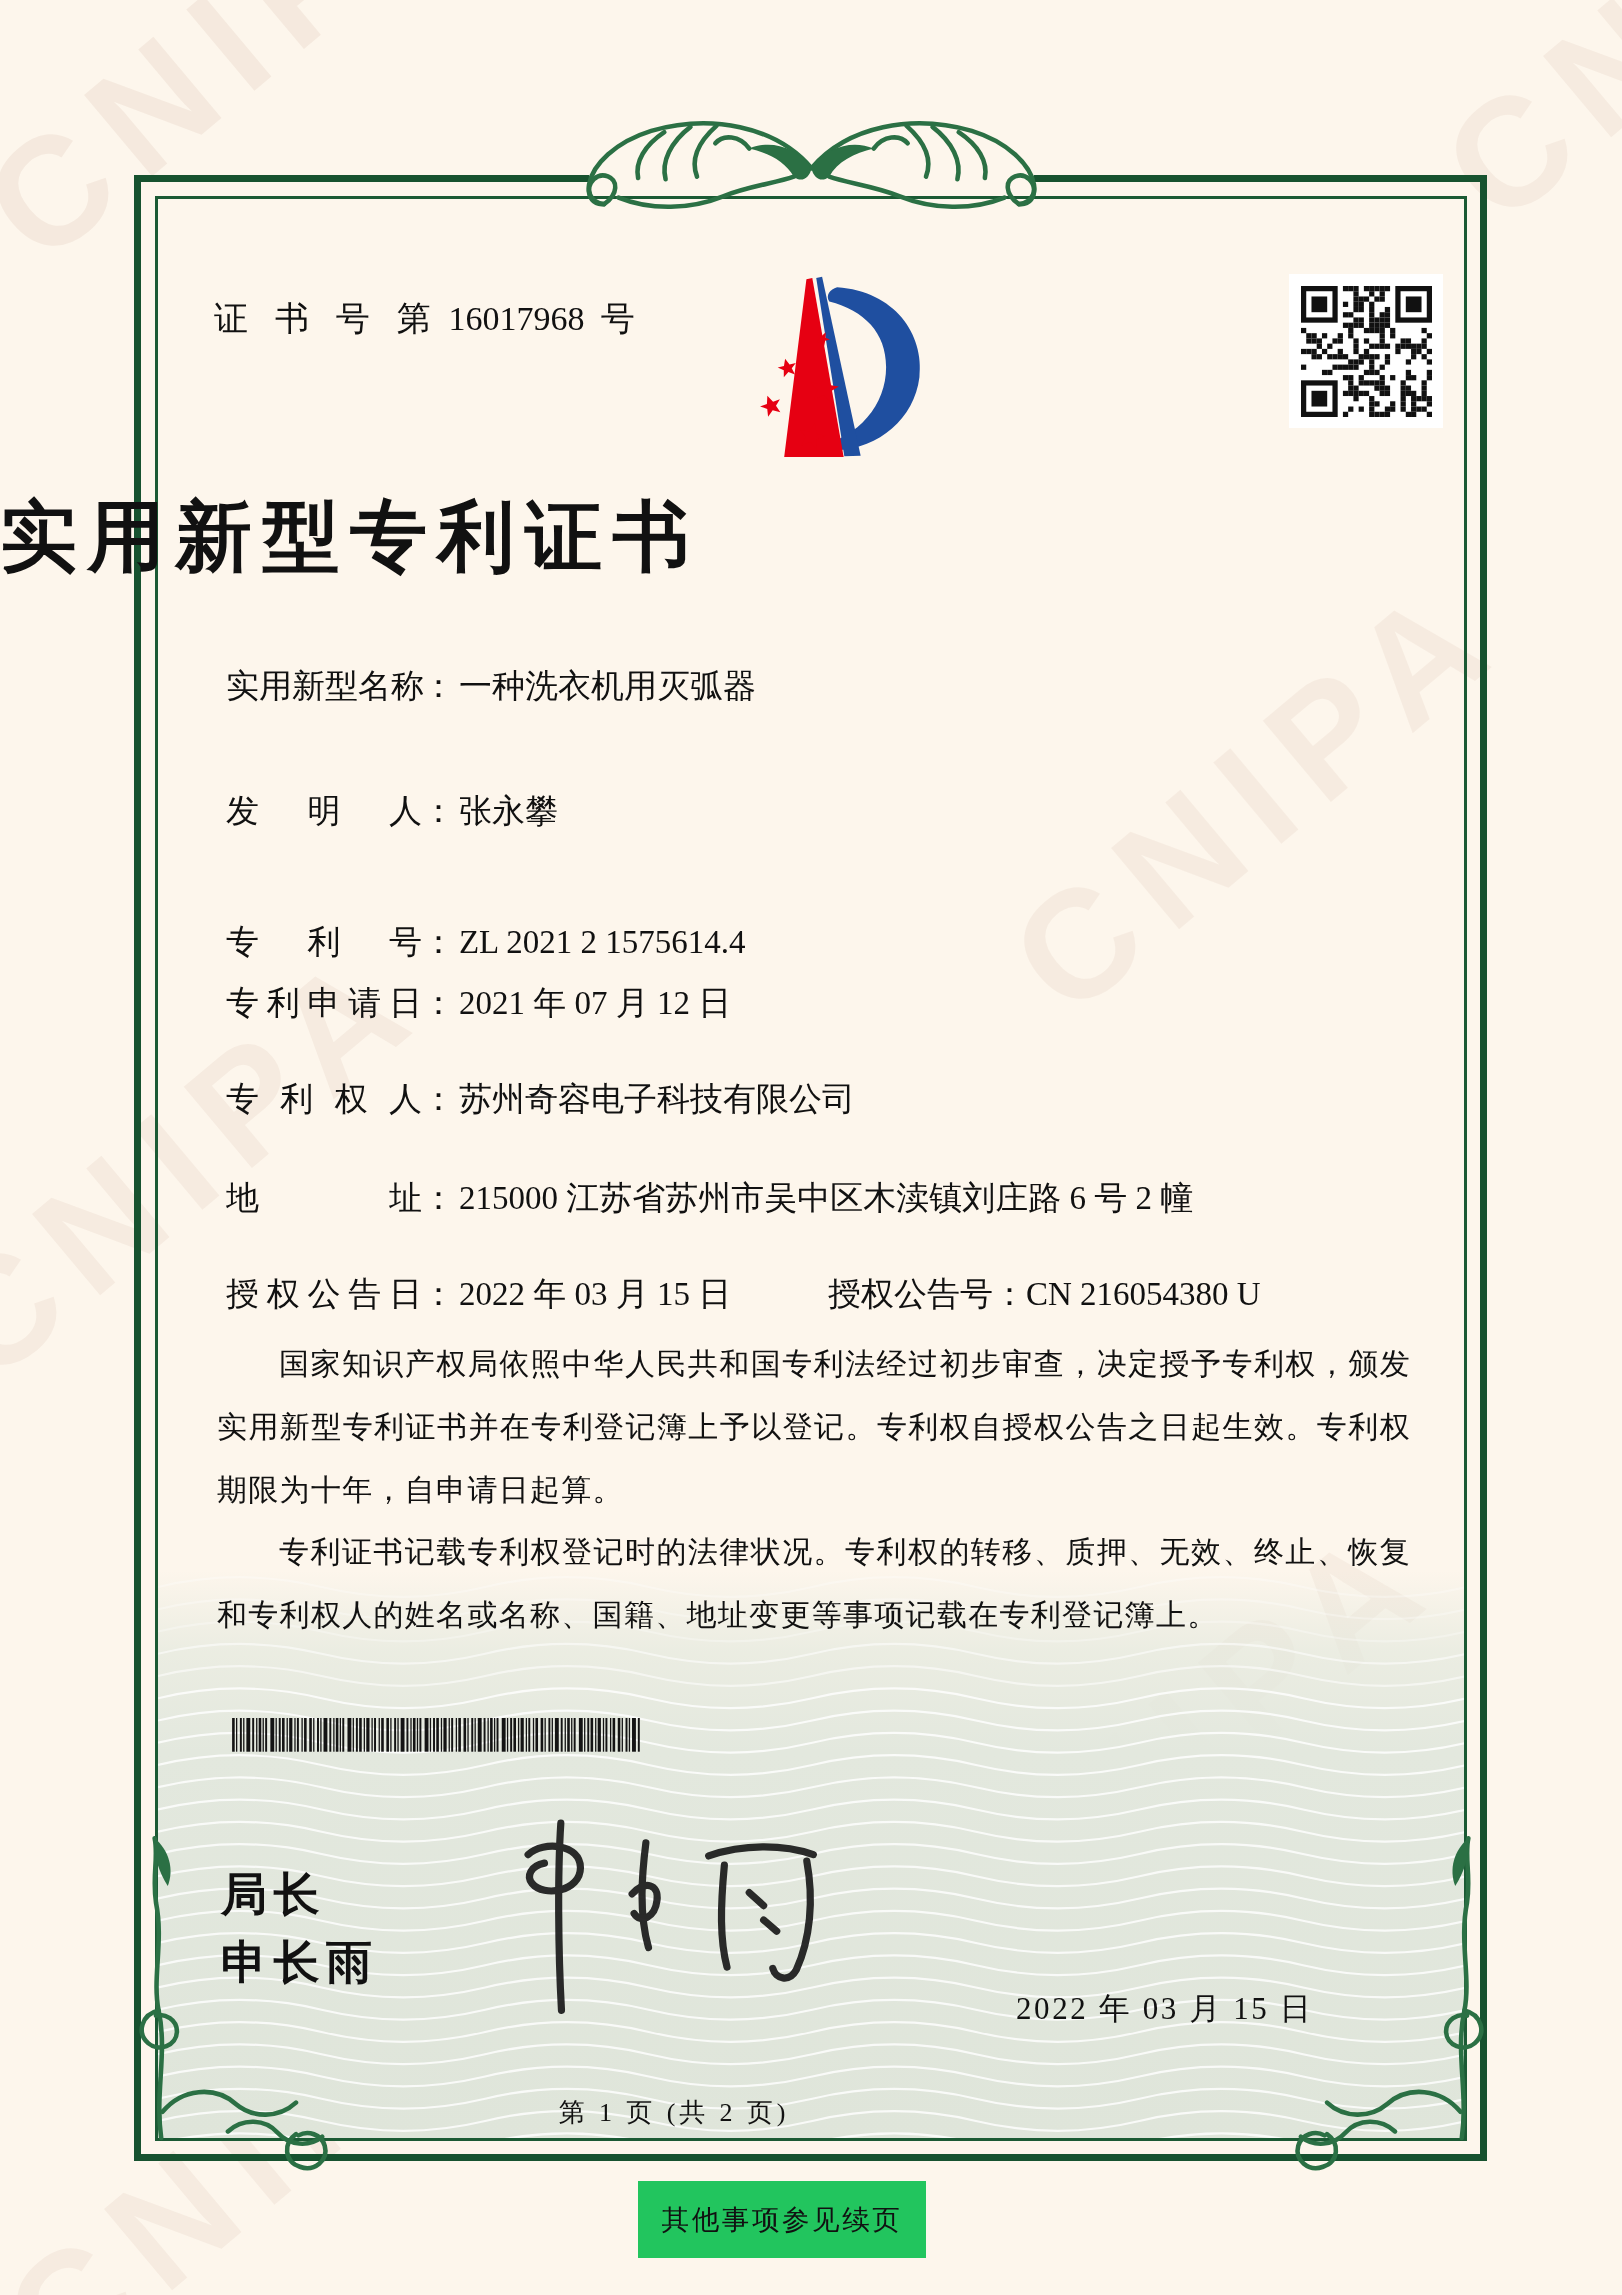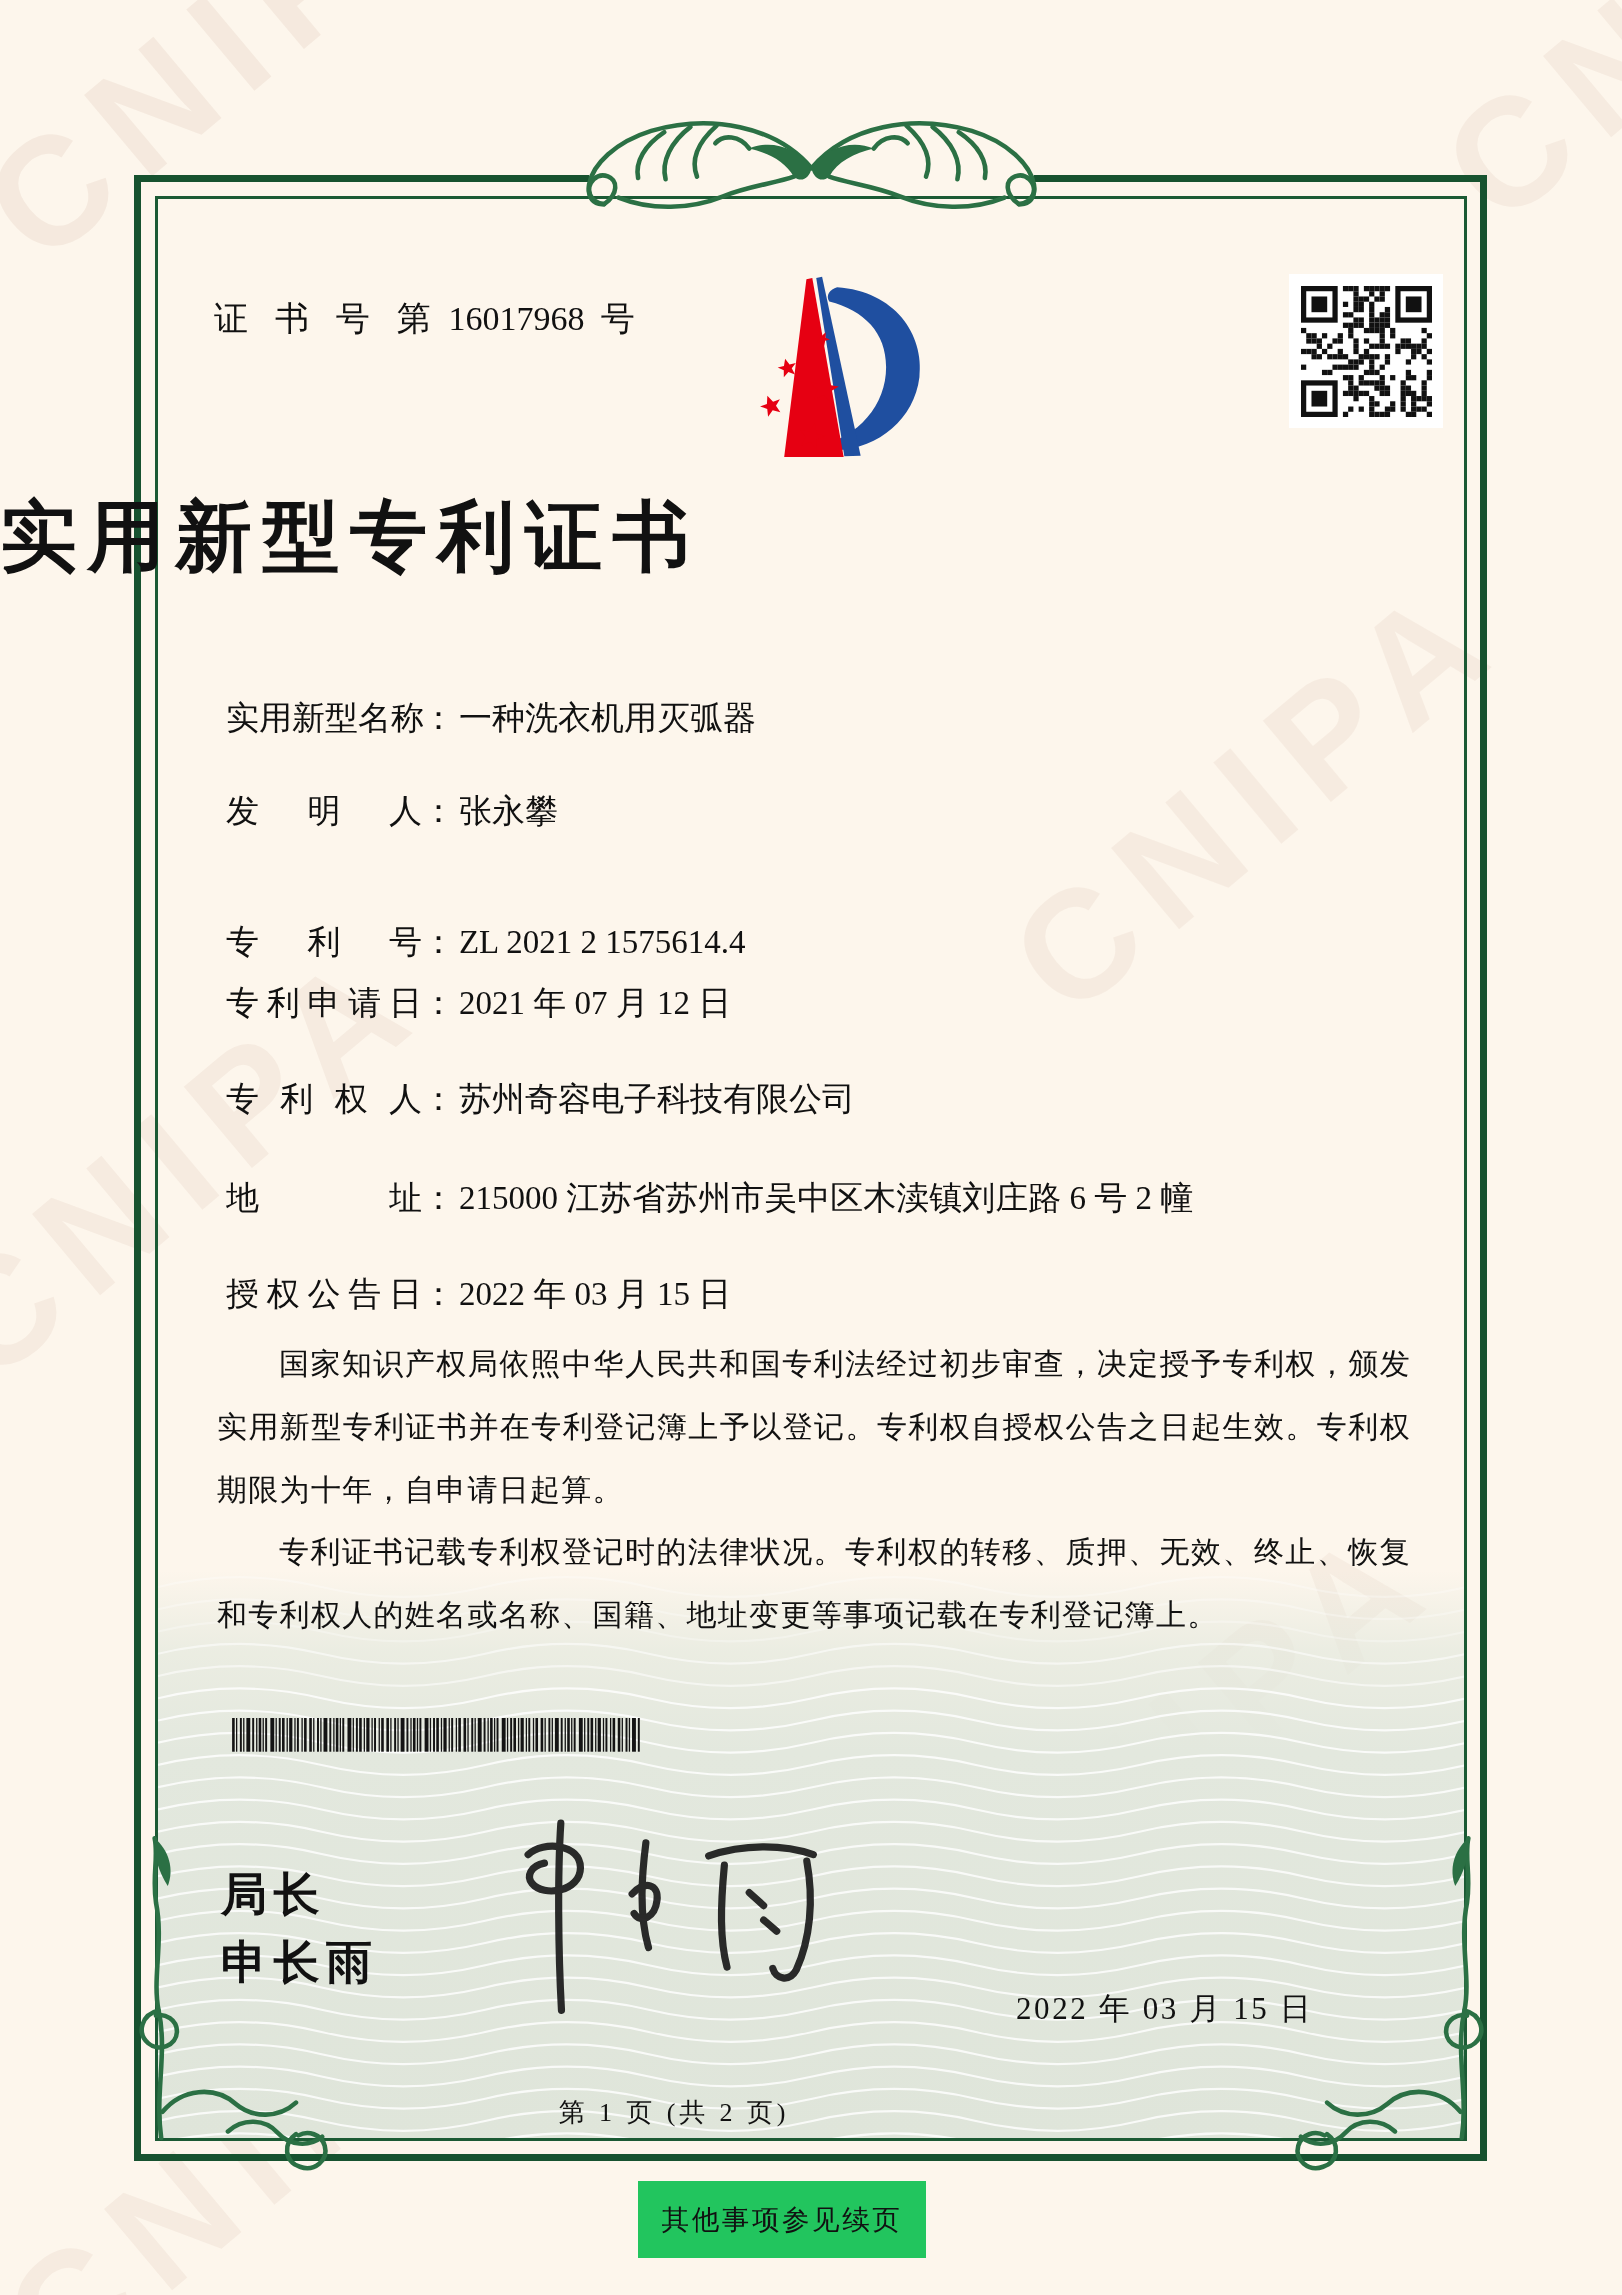--- a/index.html
+++ b/index.html
@@ -319,40 +319,43 @@
       <rect x="152" y="8" width="40" height="40" fill="#fff"></rect>
       <rect x="160" y="16" width="24" height="24" fill="#111"></rect>
       <rect x="0" y="144" width="56" height="56" fill="#111"></rect>
       <rect x="8" y="152" width="40" height="40" fill="#fff"></rect>
       <rect x="16" y="160" width="24" height="24" fill="#111"></rect>
     </svg>
 </div>
 
 <div class="title">实用新型专利证书</div>
 
-<div class="row" style="top:696px;">
+<div class="row" style="top:664px;">
   <span class="lbl">实用新型名称</span><span class="col">：</span><span class="val">一种洗衣机用灭弧器</span>
 </div>
 <div class="row" style="top:789px;">
   <span class="lbl">发　明　人</span><span class="col">：</span><span class="val">张永攀</span>
 </div>
 <div class="row" style="top:920px;">
   <span class="lbl">专　利　号</span><span class="col">：</span><span class="val">ZL 2021 2 1575614.4</span>
 </div>
 <div class="row" style="top:981px;">
   <span class="lbl">专利申请日</span><span class="col">：</span><span class="val">2021 年 07 月 12 日</span>
 </div>
 <div class="row" style="top:1077px;">
   <span class="lbl">专 利 权 人</span><span class="col">：</span><span class="val">苏州奇容电子科技有限公司</span>
 </div>
 <div class="row" style="top:1176px;">
   <span class="lbl">地　　　址</span><span class="col">：</span><span class="val">215000  江苏省苏州市吴中区木渎镇刘庄路 6 号 2 幢</span>
 </div>
 <div class="row" style="top:1272px;position:absolute;width:1243px;">
   <span class="lbl">授权公告日</span><span class="col">：</span><span class="val">2022 年 03 月 15 日</span>
+  <span class="grant2">
+    <span>授权公告号</span><span>：</span><span>CN 216054380 U</span>
+  </span>
 </div>
 
 <div class="para" style="top:1332px;">国家知识产权局依照中华人民共和国专利法经过初步审查，决定授予专利权，颁发实用新型专利证书并在专利登记簿上予以登记。专利权自授权公告之日起生效。专利权期限为十年，自申请日起算。</div>
 <div class="para" style="top:1520px;">专利证书记载专利权登记时的法律状况。专利权的转移、质押、无效、终止、恢复和专利权人的姓名或名称、国籍、地址变更等事项记载在专利登记簿上。</div>
 
 <svg class="barcode" id="barcode" width="432" height="35" viewBox="0 0 660 54">
     <rect x="0" y="0" width="4" height="52" fill="#141414"></rect>
     <rect x="6" y="0" width="2" height="52" fill="#141414"></rect>
     <rect x="12" y="0" width="3" height="52" fill="#141414"></rect>
     <rect x="17" y="0" width="2" height="52" fill="#141414"></rect>

